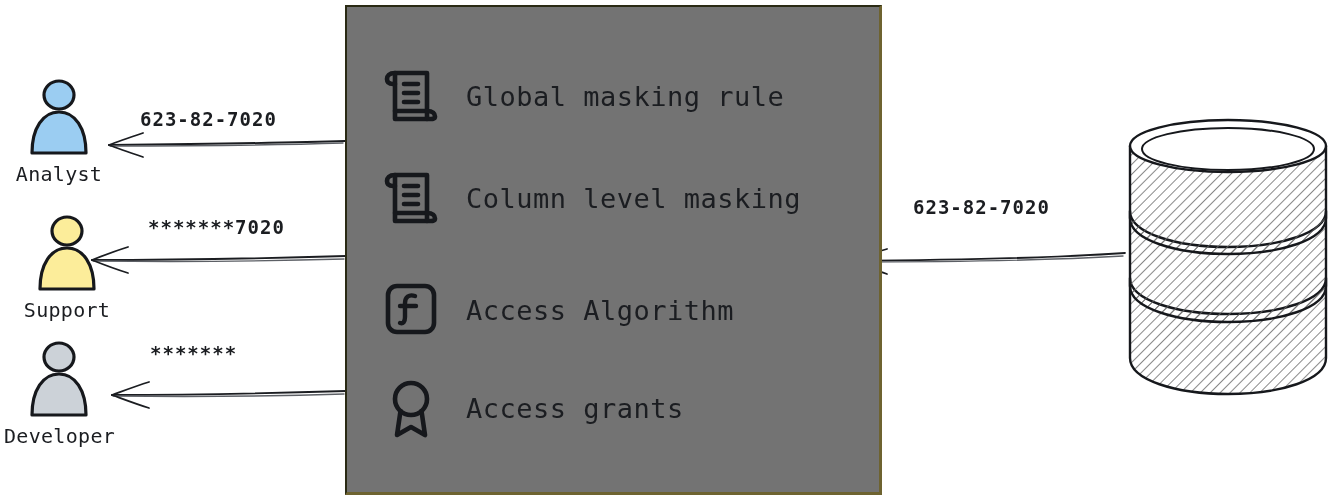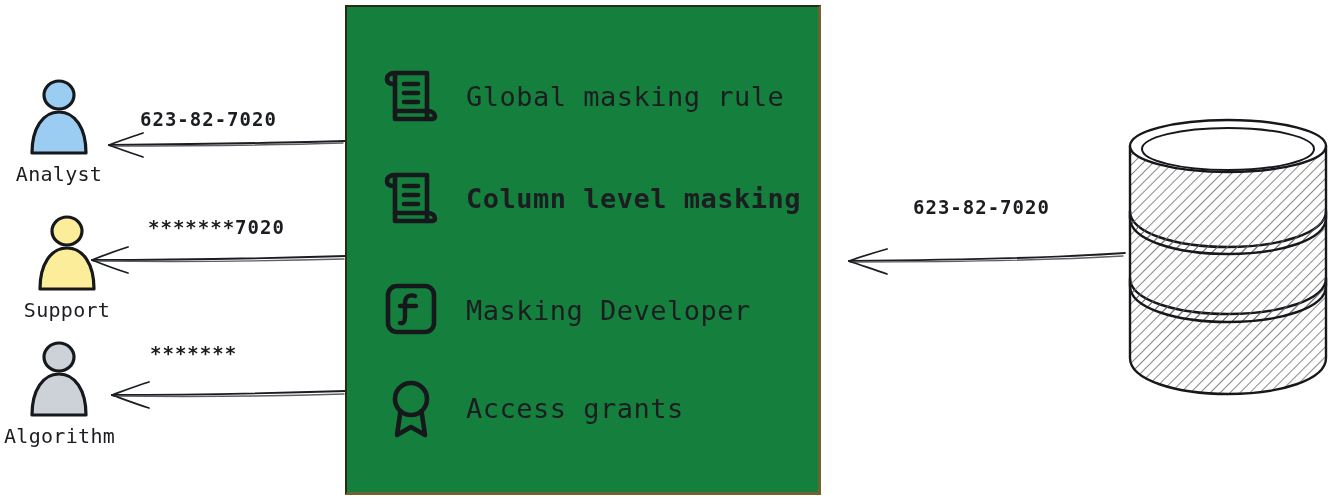--- a/index.html
+++ b/index.html
@@ -14,38 +14,38 @@
     overflow: hidden;
     font-family: "DejaVu Sans Mono", "Liberation Mono", monospace;
     color: #16181c;
   }
 
   
   #policy-panel {
     position: absolute;
     left: 345px;
     top: 5px;
-    width: 476px;
+    width: 537px;
     height: 490px;
-    background: #15803d;
+    background: #737373;
     box-sizing: border-box;
     border-top: 2.5px solid #2a2a14;
     border-left: 2.5px solid #2a2a14;
     border-right: 3px solid #6e6330;
     border-bottom: 3px solid #6e6330;
   }
   .policy-row {
     position: absolute;
     left: 35px;
     display: flex;
     align-items: center;
     gap: 26px;
   }
   .policy-row.r0 { top: 58px; }
-  .policy-row.r1 { top: 160px; font-weight: bold; }
+  .policy-row.r1 { top: 160px; }
   .policy-row.r2 { top: 272px; }
   .policy-row.r3 { top: 370px; }
   .policy-icon {
     width: 58px;
     height: 62px;
     flex: 0 0 58px;
     display: block;
   }
   .policy-label {
     font-size: 27px;
@@ -119,21 +119,21 @@
     <path d="M13 75 C13 50 24 34 40 34 C56 34 67 50 67 75 Z" fill="#fced9a" stroke="#16181c" stroke-width="3.2" stroke-linejoin="round"></path>
   </svg>
   <div class="actor-name">Support</div>
 </div>
 
 <div class="actor a2">
   <svg class="actor-figure" viewBox="0 0 80 82">
     <ellipse cx="40" cy="17" rx="15" ry="14" fill="#ccd2d8" stroke="#16181c" stroke-width="3.2" stroke-linejoin="round"></ellipse>
     <path d="M13 75 C13 50 24 34 40 34 C56 34 67 50 67 75 Z" fill="#ccd2d8" stroke="#16181c" stroke-width="3.2" stroke-linejoin="round"></path>
   </svg>
-  <div class="actor-name">Algorithm</div>
+  <div class="actor-name">Developer</div>
 </div>
 
 <div class="flow-label f0">623-82-7020</div>
 <div class="flow-label f1">*******7020</div>
 <div class="flow-label f2">*******</div>
 <div class="flow-label f3">623-82-7020</div>
 
 <svg class="arrow-svg" id="arrow-analyst" viewBox="0 0 240 30">
   <path d="M240 11 C180 13 95 14 4 15" fill="none" stroke="#1b1d21" stroke-width="1.8" stroke-linecap="round"></path>
   <path d="M238 13 C175 15 92 16 5 16" fill="none" stroke="#5d6066" stroke-width="1.4" stroke-linecap="round"></path>
@@ -193,21 +193,21 @@
     </svg>
     <div class="policy-label">Column level masking</div>
   </div>
 
   <div class="policy-row r2">
     <svg class="policy-icon" viewBox="0 0 58 62">
       <rect x="6" y="7" width="46" height="46" rx="9" ry="9" fill="none" stroke="#16181c" stroke-width="4.6"></rect>
       <path d="M33 17 C27 15 23 18 23 24 L23 38 C23 43 21 45 18 44" fill="none" stroke="#16181c" stroke-width="4.4" stroke-linecap="round"></path>
       <path d="M18 27 L34 27" fill="none" stroke="#16181c" stroke-width="4.4" stroke-linecap="round"></path>
     </svg>
-    <div class="policy-label">Masking Developer</div>
+    <div class="policy-label">Access Algorithm</div>
   </div>
 
   <div class="policy-row r3">
     <svg class="policy-icon" viewBox="0 0 58 62">
       <circle cx="29" cy="22" r="16" fill="none" stroke="#16181c" stroke-width="4.6"></circle>
       <path d="M18.5 34 L15 58 L29 50 L43 58 L39.5 34" fill="none" stroke="#16181c" stroke-width="4.6" stroke-linejoin="round" stroke-linecap="round"></path>
     </svg>
     <div class="policy-label">Access grants</div>
   </div>
 

